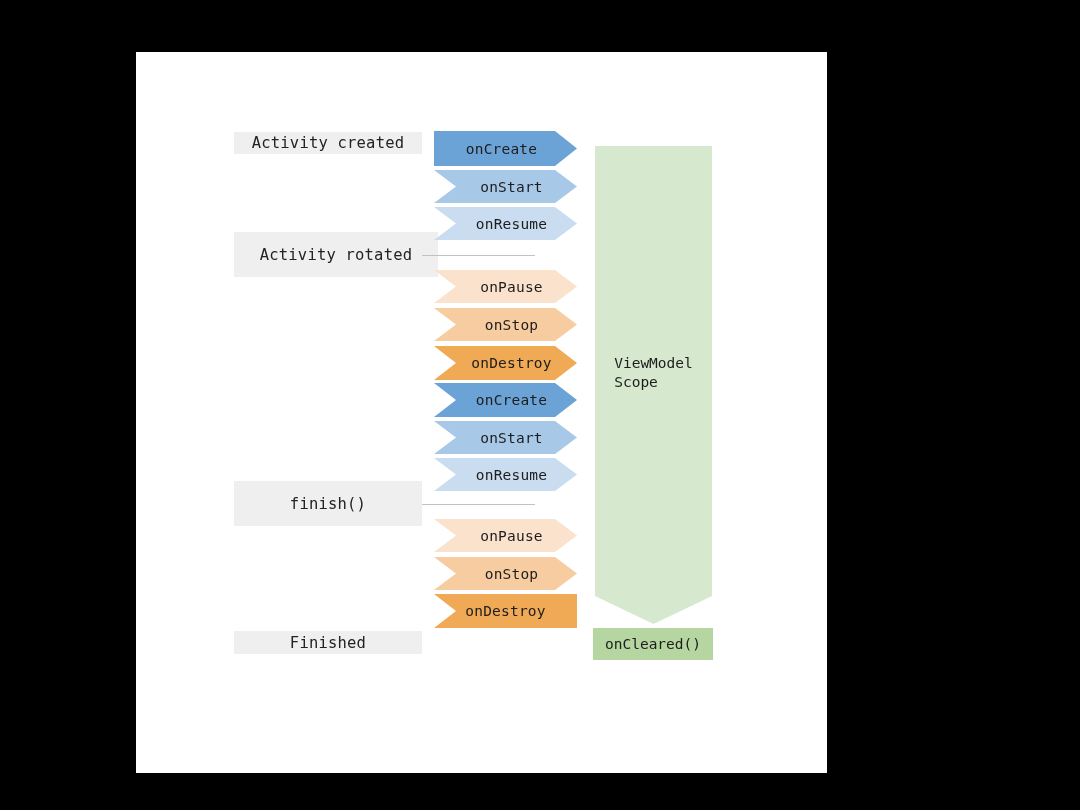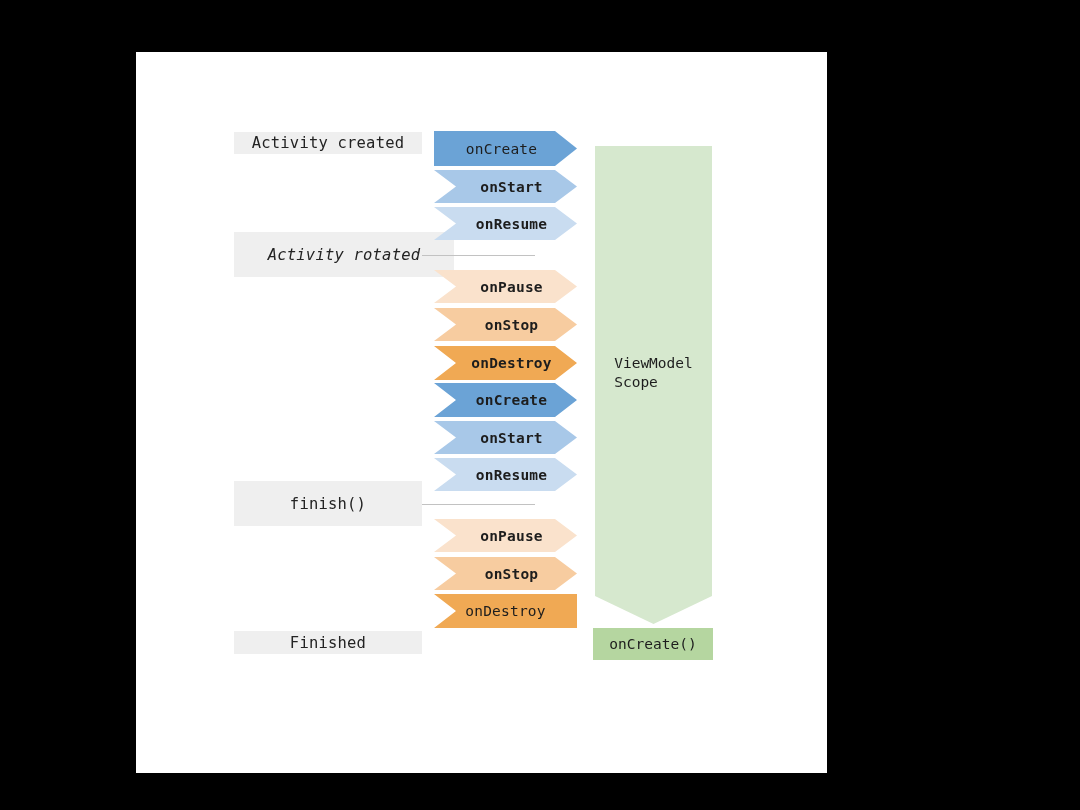--- a/index.html
+++ b/index.html
@@ -56,21 +56,20 @@
     color: #1d1d1d;
     font-size: 14.5px;
     letter-spacing: 0.2px;
   }
   .chev span { position: relative; left: 6px; }
 
   
   .chev.notch-point {
     clip-path: polygon(0 0, calc(100% - 22px) 0, 100% 50%,
                        calc(100% - 22px) 100%, 0 100%, 22px 50%);
-    font-weight: bold;
   }
   
   .chev.flat-point {
     clip-path: polygon(0 0, calc(100% - 22px) 0, 100% 50%,
                        calc(100% - 22px) 100%, 0 100%);
   }
   
   .chev.notch-flat {
     clip-path: polygon(0 0, 100% 0, 100% 100%, 0 100%, 22px 50%);
   }
@@ -111,21 +110,21 @@
 </style>
 </head>
 <body>
 
 <div id="canvas">
 
   <div class="state-label" style="left:98px; top:80px; width:188px; height:22px;">
     <span>Activity created</span>
   </div>
 
-  <div class="state-label" style="left:98px; top:180px; width:220px; height:45px;font-style:italic;">
+  <div class="state-label" style="left:98px; top:180px; width:204px; height:45px;">
     <span>Activity rotated</span>
   </div>
 
   <div class="state-label" style="left:98px; top:429px; width:188px; height:45px;">
     <span>finish()</span>
   </div>
 
   <div class="state-label" style="left:98px; top:579px; width:188px; height:23px;">
     <span>Finished</span>
   </div>
@@ -180,16 +179,16 @@
   <div class="chev notch-flat" style="left:298px; top:542px; width:143px; height:34px; background:#f0a954;">
     <span>onDestroy</span>
   </div>
 
   <div id="vm-scope" style="left:459px; top:94px; width:117px; height:478px;">
     <div id="vm-scope-label">ViewModel
 Scope</div>
   </div>
 
   <div id="on-cleared" style="left:457px; top:576px; width:120px; height:32px;">
-    <span>onCreate()</span>
+    <span>onCleared()</span>
   </div>
 
 </div>
 
 </body></html>

